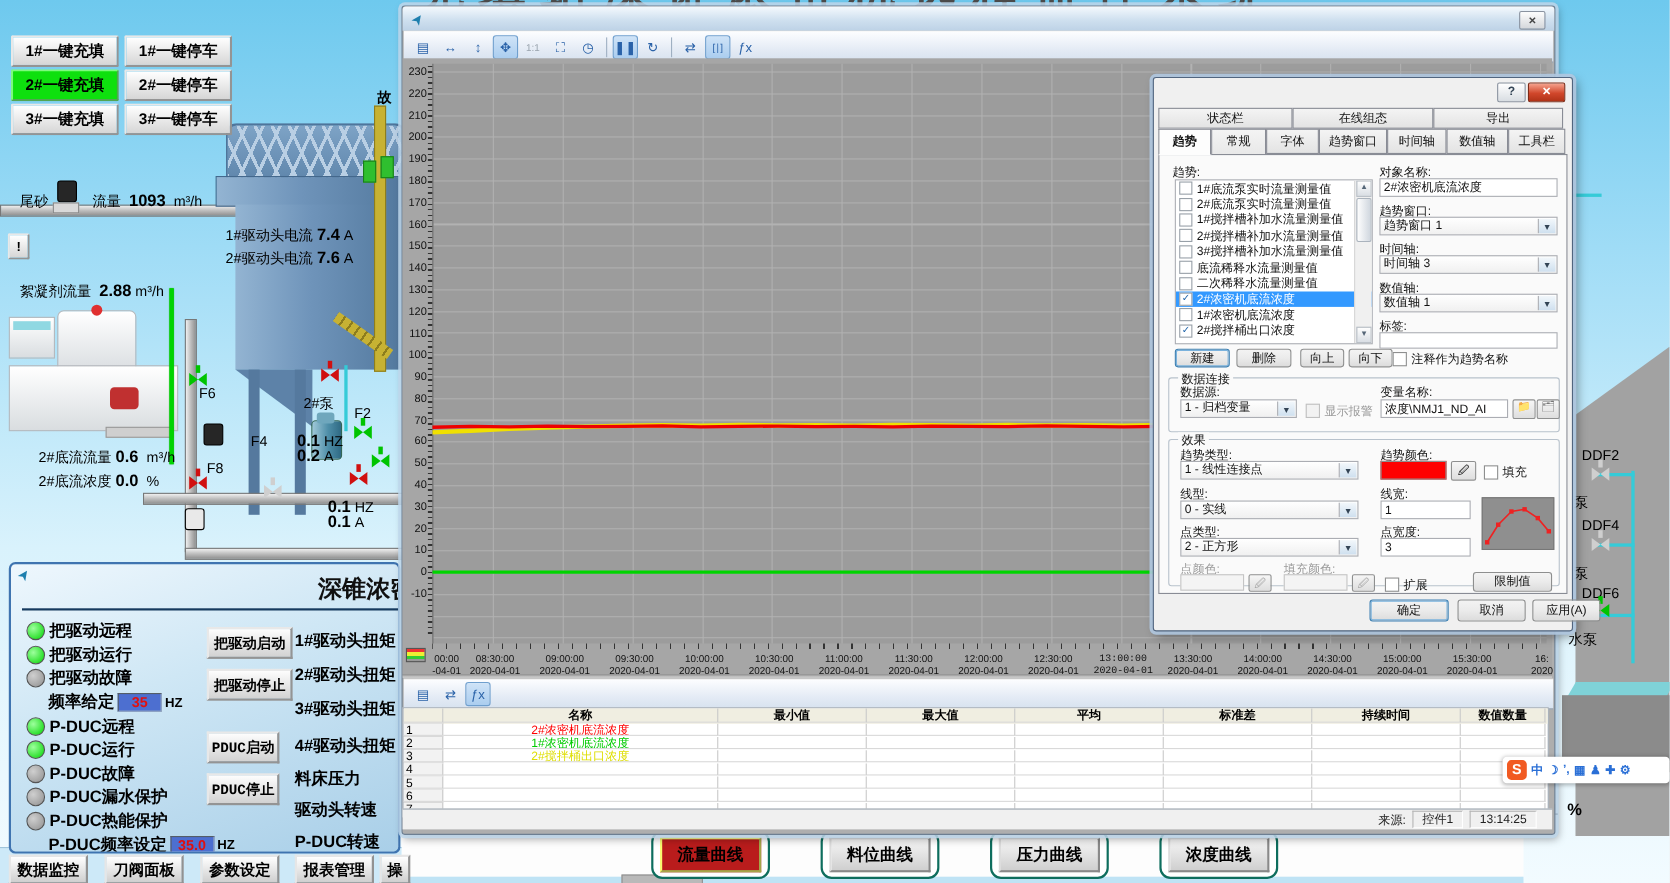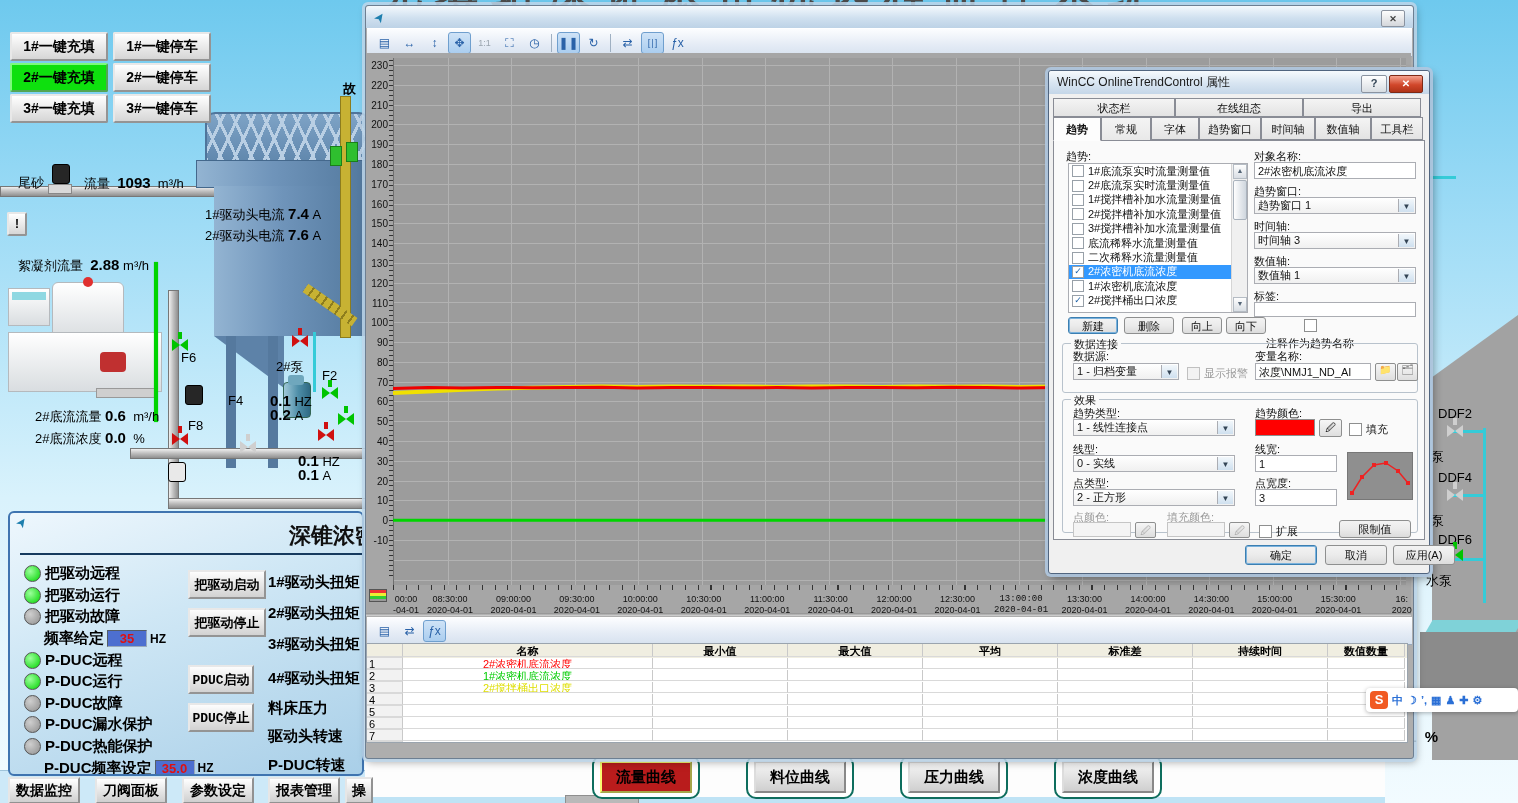--- a/index.html
+++ b/index.html
@@ -559,25 +559,27 @@
         <div class="scell"></div>
         <div class="scell"></div>
         <div class="scell"></div>
         <div class="scell"></div>
         <div class="scell"></div>
         <div class="scell"></div>
         <div class="scell"></div>
         <div class="scell"></div>
       </div>
     </div>
+  <div id="statusbar" class="abs">
+    <span>来源:</span>
+    <span class="sunken">控件1</span>
+    <span class="sunken">13:14:25</span>
+  </div>
 
   <div id="dlg" class="abs">
-    <div class="dtitle">
-        <span>WinCC OnlineTrendControl 属性</span>
-      </div>
     <div class="dhelp" style="right:42px;">?</div>
     <div class="dclose" style="right:6px;">✕</div>
     <div id="tabs1">
         <div class="tab" style="left: 4px; top: 27px; width: 122px; height: 19px; line-height: 18px;">状态栏</div>
         <div class="tab" style="left: 126px; top: 27px; width: 128px; height: 19px; line-height: 18px;">在线组态</div>
         <div class="tab" style="left: 254px; top: 27px; width: 118px; height: 19px; line-height: 18px;">导出</div>
       </div>
     <div id="tabs2">
         <div class="tab active" style="left: 4px; top: 46px; width: 48px; height: 24px; line-height: 22px; z-index: 3;">趋势</div>
         <div class="tab" style="left: 52px; top: 46px; width: 50px; height: 34px; line-height: 22px;">常规</div>
@@ -637,21 +639,21 @@
             <span class="th"></span>
             <span class="a" style="bottom:0;">▼</span>
         </div>
         </div>
       <div id="listbtns">
           <div class="dbtn def" style="left: 14px; top: 176px; width: 50px; height: 17px; line-height: 16px;">新建</div>
           <div class="dbtn" style="left: 70px; top: 176px; width: 50px; height: 17px; line-height: 16px;">删除</div>
           <div class="dbtn" style="left: 128px; top: 176px; width: 40px; height: 17px; line-height: 16px;">向上</div>
           <div class="dbtn" style="left: 172px; top: 176px; width: 40px; height: 17px; line-height: 16px;">向下</div>
         </div>
-      <div class="cb" style="left:212px;top:178px;flex-direction:column;">
+      <div class="cb" style="left:212px;top:178px;">
           <span class="box"></span>
           <span>注释作为趋势名称</span>
         </div>
 
       <div class="flabel" style="left:200px;top:8px;">对象名称:</div>
       <div class="tinput" style="left:200px;top:21px;width:162px;height:17px;">2#浓密机底流浓度</div>
       <div class="flabel" style="left:200px;top:43px;">趋势窗口:</div>
       <div class="combo" style="left:200px;top:56px;width:162px;height:17px;"><span>趋势窗口 1</span><span class="arr">▼</span></div>
       <div class="flabel" style="left:200px;top:78px;">时间轴:</div>
       <div class="combo" style="left:200px;top:91px;width:162px;height:17px;"><span>时间轴 3</span><span class="arr">▼</span></div>

